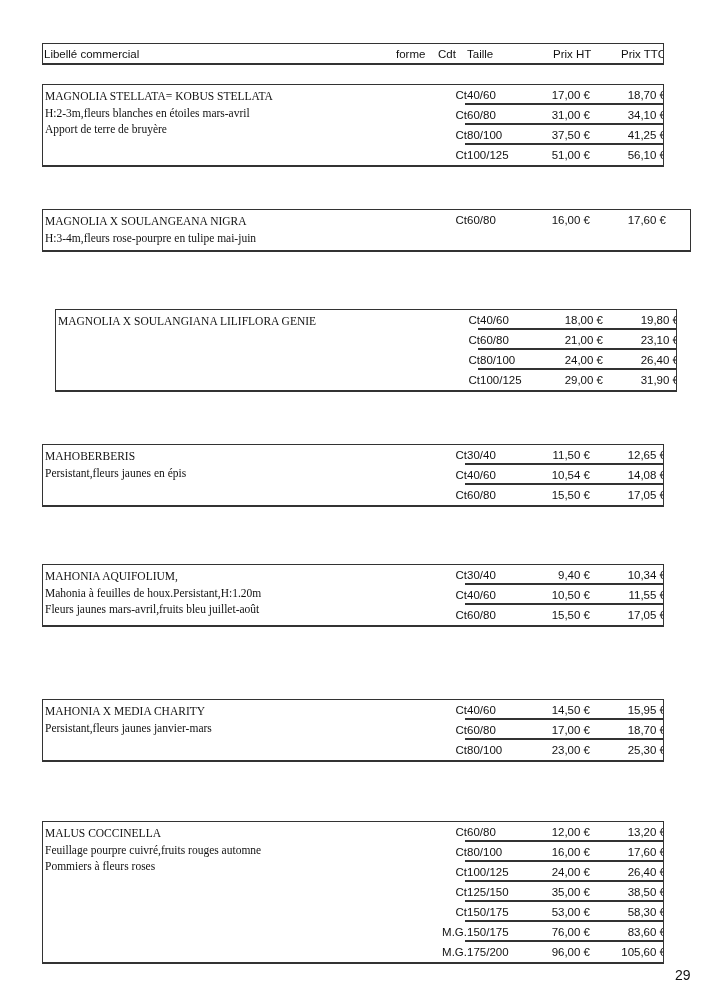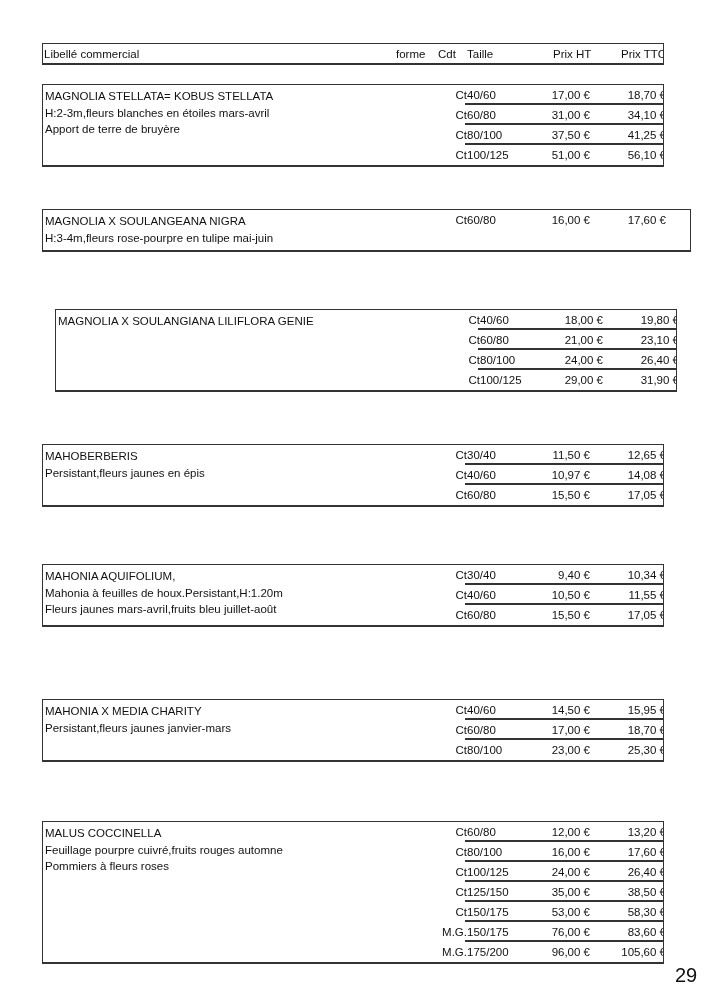--- a/index.html
+++ b/index.html
@@ -13,36 +13,36 @@
       border: 1px solid #333; border-bottom: 2px solid #333; overflow: hidden;
       box-sizing: content-box;
     }
     .hcell { position: absolute; top: 2px; white-space: nowrap; line-height: 16px; }
     .block {
       position: absolute; left: 42px; width: 620px;
       border: 1px solid #333; border-bottom: 2px solid #333; border-top: 1.5px solid #333;
       overflow: hidden;
     }
     .desc {
-      position: absolute; left: 2px; top: 2px; width: 370px;
+      position: absolute; left: 2px; top: 2px; width: 370px; font-family: Liberation Serif, serif;
     }
     .desc div { line-height: 16px; height: 16px; white-space: nowrap; }
     .desc .name { height: 18px; line-height: 18px; }
     .rows { position: absolute; left: 0; top: 0; width: 620px; }
     .row { position: absolute; left: 0; width: 620px; height: 20px; }
     .row .cdt { position: absolute; right: 196px; top: 2px; line-height: 16px; text-align: center; white-space: nowrap; }
     .row .taille { position: absolute; left: 424px; top: 2px; line-height: 16px; white-space: nowrap; }
     .row .ht { position: absolute; right: 73px; top: 2px; line-height: 16px; text-align: right; white-space: nowrap; }
     .row .ttc { position: absolute; right: -3px; top: 2px; line-height: 16px; text-align: right; white-space: nowrap; }
     .row .uline {
       position: absolute; left: 422px; right: 0; bottom: 0; height: 0;
       border-bottom: 2px solid #333;
     }
     .page-number {
-      position: absolute; left: 675px; top: 966px; font-size: 20px; line-height: 18px;
+      position: absolute; left: 675px; top: 966px; font-size: 14px; line-height: 18px;
     }
   </style>
 </head>
 <body>
 
 <div class="header-box">
   <span class="hcell" style="left:1px;">Libellé commercial</span>
   <span class="hcell" style="left:353px;">forme</span>
   <span class="hcell" style="left:395px;">Cdt</span>
   <span class="hcell" style="left:424px;text-align:right;">Taille</span>
@@ -144,21 +144,21 @@
         <div class="row" style="top: 0px;">
           <span class="cdt">Ct</span>
           <span class="taille">30/40</span>
           <span class="ht">11,50 €</span>
           <span class="ttc">12,65 €</span>
           <div class="uline"></div>
         </div>
         <div class="row" style="top: 20px;">
           <span class="cdt">Ct</span>
           <span class="taille">40/60</span>
-          <span class="ht">10,97 €</span>
+          <span class="ht">10,54 €</span>
           <span class="ttc">14,08 €</span>
           <div class="uline"></div>
         </div>
         <div class="row" style="top: 40px;">
           <span class="cdt">Ct</span>
           <span class="taille">60/80</span>
           <span class="ht">15,50 €</span>
           <span class="ttc">17,05 €</span>
         </div>
       </div>

